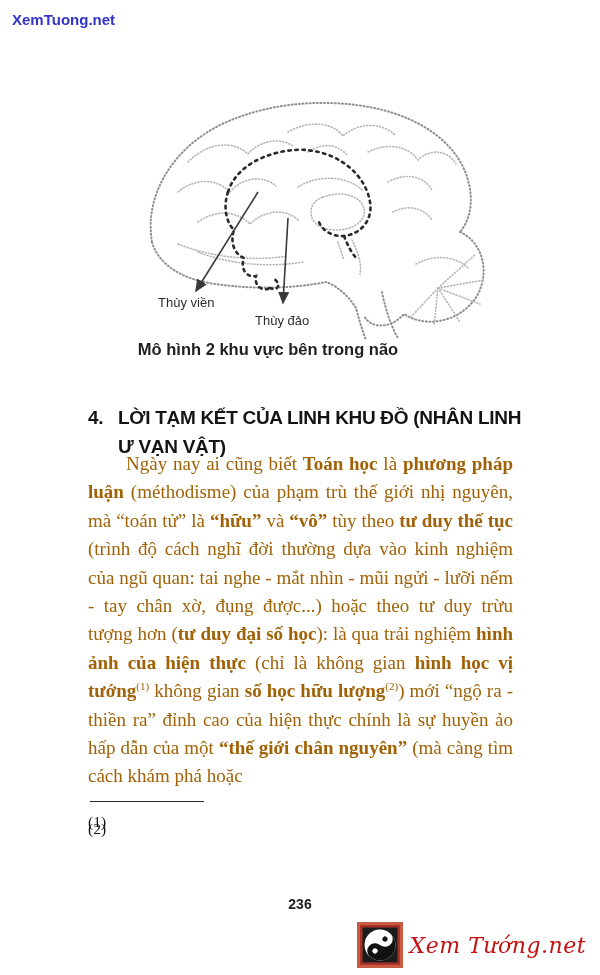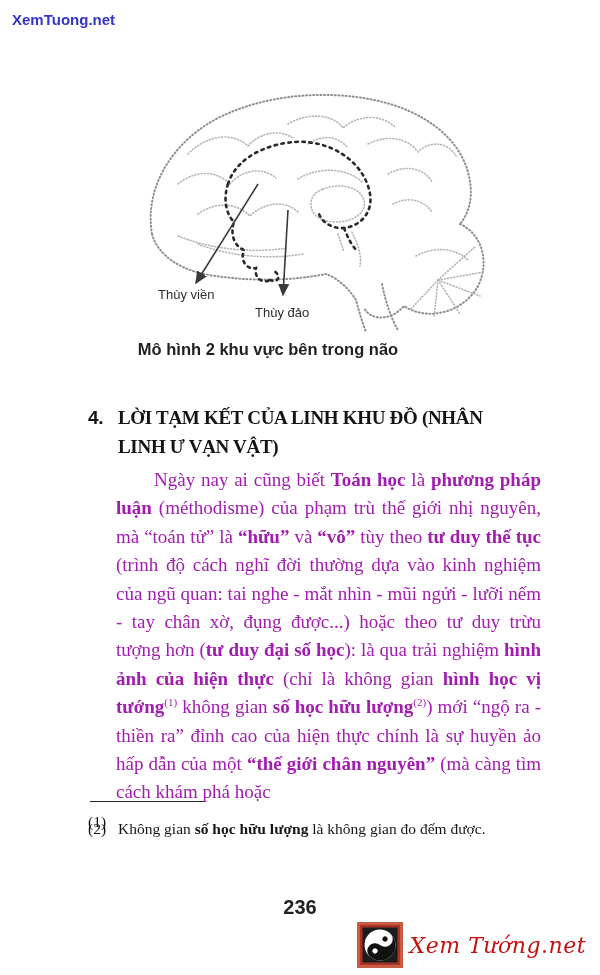--- a/index.html
+++ b/index.html
@@ -6,53 +6,52 @@
   html,body { background:#ffffff; }
   .page {
     position:relative; width:600px; height:975px; background:#ffffff;
     font-family:"Liberation Serif", serif; color:#1a1a1a; overflow:hidden;
   }
   .watermark {
     position:absolute; top:11px; left:12px;
     font-family:"Liberation Sans", sans-serif; font-size:15px; font-weight:600;
     color:#3434cb; text-decoration:none; cursor:pointer;
   }
-  .figure { position:absolute; top:84px; left:138px; width:370px; height:252px; }
+  .figure { position:absolute; top:92px; left:138px; width:370px; height:252px; }
   .figure svg { display:block; }
   .fig-label { font-family:"Liberation Sans", sans-serif; font-size:13px; font-weight:500; fill:#2d2d2d; }
   .caption {
     position:absolute; top:338px; left:0; width:536px; text-align:center;
     font-family:"Liberation Sans", sans-serif; font-size:16.5px; font-weight:600;
     color:#1f1f1f; line-height:1.42;
   }
   .heading {
     position:absolute; top:404px; left:88px; width:436px;
     font-family:"Liberation Sans", sans-serif; font-weight:bold; font-size:19px;
     letter-spacing:-0.3px; color:#141414; line-height:1.5; display:flex;
   }
   .heading .hnum { flex:0 0 30px; }
-  .heading .htitle { flex:1;font-family:Liberation Serif, serif; }
+  .heading .htitle { flex:1; }
   .bodytext {
-    position:absolute; top:466px; left:88px; width:425px;
+    position:absolute; top:450px; left:88px; width:425px;
     font-size:19px; line-height:28.4px; text-align:justify; text-indent:38px;
-    color:#a21caf;
-    margin-left:28px;
+    color:#a16207;
   }
   .bodytext .b, .footnotes .b { font-weight:bold; }
   sup { font-size:0.58em; line-height:0; }
   .fnsep { position:absolute; top:801px; left:90px; width:114px; border-top:1.5px solid #2a2a2a; }
   .footnotes {
     position:absolute; top:811px; left:88px; width:432px;
     font-size:15.5px; line-height:1.38; color:#161616;
   }
   .fn { position:relative; padding-left:30px; text-align:justify; margin-bottom:7px; }
   .fn .fnm { position:absolute; left:0; top:0; }
   .pagenum {
     position:absolute; top:896px; left:0; width:600px; text-align:center;
-    font-family:"Liberation Sans", sans-serif; font-weight:bold; font-size:20px; color:#222;
+    font-family:"Liberation Sans", sans-serif; font-weight:bold; font-size:14px; color:#222;
   }
   .logo { position:absolute; top:922px; right:14px; display:flex; align-items:center; gap:7px; }
   .logotext {
     font-family:"DejaVu Serif", serif; font-style:italic; font-weight:normal;
     font-size:22px; color:#c41111; letter-spacing:0.5px; white-space:nowrap;
   }
 </style>
 </head>
 <body>
 
@@ -123,21 +122,20 @@
   <p class="bodytext"><span>Ngày nay ai cũng biết </span><span class="b">Toán học</span><span> là </span><span class="b">phương pháp luận</span><span> (méthodisme) của phạm trù thế giới nhị nguyên, mà “toán tử” là </span><span class="b">“hữu”</span><span> và </span><span class="b">“vô”</span><span> tùy theo </span><span class="b">tư duy thế tục</span><span> (trình độ cách nghĩ đời thường dựa vào kinh nghiệm của ngũ quan: tai nghe - mắt nhìn - mũi ngửi - lưỡi nếm - tay chân xờ, đụng được...) hoặc theo tư duy trừu tượng hơn (</span><span class="b">tư duy đại số học</span><span>): là qua trải nghiệm </span><span class="b">hình ảnh của hiện thực</span><span> (chỉ là không gian </span><span class="b">hình học vị tướng</span><sup>(1)</sup><span> không gian </span><span class="b">số học hữu lượng</span><sup>(2)</sup><span>) mới “ngộ ra - thiền ra” đỉnh cao của hiện thực chính là sự huyền ảo hấp dẫn của một </span><span class="b">“thế giới chân nguyên”</span><span> (mà càng tìm cách khám phá hoặc</span></p>
 
   <div class="fnsep"></div>
 
   <div class="footnotes">
     <div class="fn">
       <span class="fnm">(1)</span>
     </div>
     <div class="fn">
       <span class="fnm">(2)</span>
-      <span class="fnt"><span>Không gian </span><span class="b">số học hữu lượng</span><span> là không gian đo đếm được.</span></span>
     </div>
   </div>
 
   <div class="pagenum">236</div>
 
   <div class="logo">
     <svg width="46" height="46" viewBox="0 0 46 46">
       <rect x="1.5" y="1.5" width="43" height="43" fill="#a93226" stroke="#c75b44" stroke-width="3"></rect>
       <rect x="5.5" y="5.5" width="35" height="35" fill="#1c1c1c"></rect>
       <g transform="rotate(40 23 23)">

